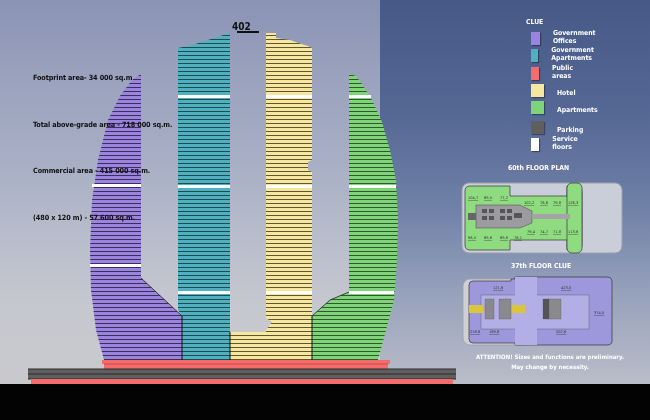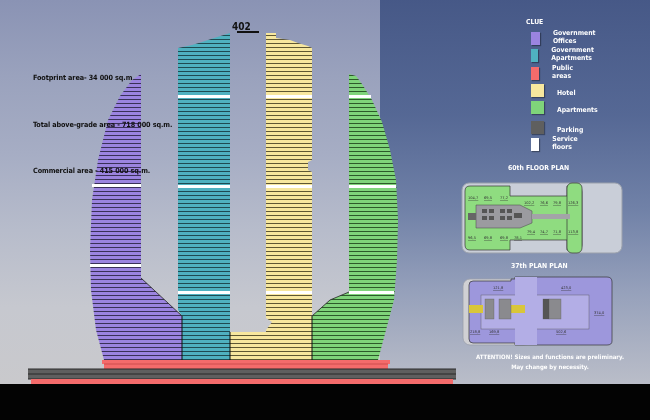--- a/index.html
+++ b/index.html
@@ -147,20 +147,21 @@
     <text class="lbl" x="7" y="56">218,8</text>
     <text class="lbl" x="26" y="56">169,8</text>
     <text class="lbl" x="93" y="56">502,6</text>
   </g>
 </svg>
 
 <div class="info">
   <div>Footprint area- 34 000 sq.m</div>
   <div>Total above-grade area - 718 000 sq.m.</div>
   <div>Commercial area - 415 000 sq.m.</div>
+  <div>(480 x 120 m) - 57 600 sq.m.</div>
 </div>
 
 <div class="dim">402</div>
 <div class="dim-line"></div>
 
 <div class="legend">
   <div class="legend-title">CLUE</div>
   <div class="legend-item" style="top:13px">
     <span class="swatch" style="background:#9b84e0"></span>
     <span>Government Offices</span>
@@ -185,20 +186,20 @@
     <span class="swatch" style="background:#5f5f5f"></span>
     <span>Parking</span>
   </div>
   <div class="legend-item" style="top:119px">
     <span class="swatch" style="background:#ffffff"></span>
     <span>Service floors</span>
   </div>
 </div>
 
 <div class="plan-title" style="left:508px;top:164px">60th FLOOR PLAN</div>
-<div class="plan-title" style="left:511px;top:262px">37th PLAN PLAN</div>
+<div class="plan-title" style="left:511px;top:262px">37th FLOOR CLUE</div>
 
 <div class="note">
   <div>ATTENTION! Sizes and functions are preliminary.</div>
   <div>May change by necessity.</div>
 </div>
 
 <div class="black"></div>
 
 </body></html>

